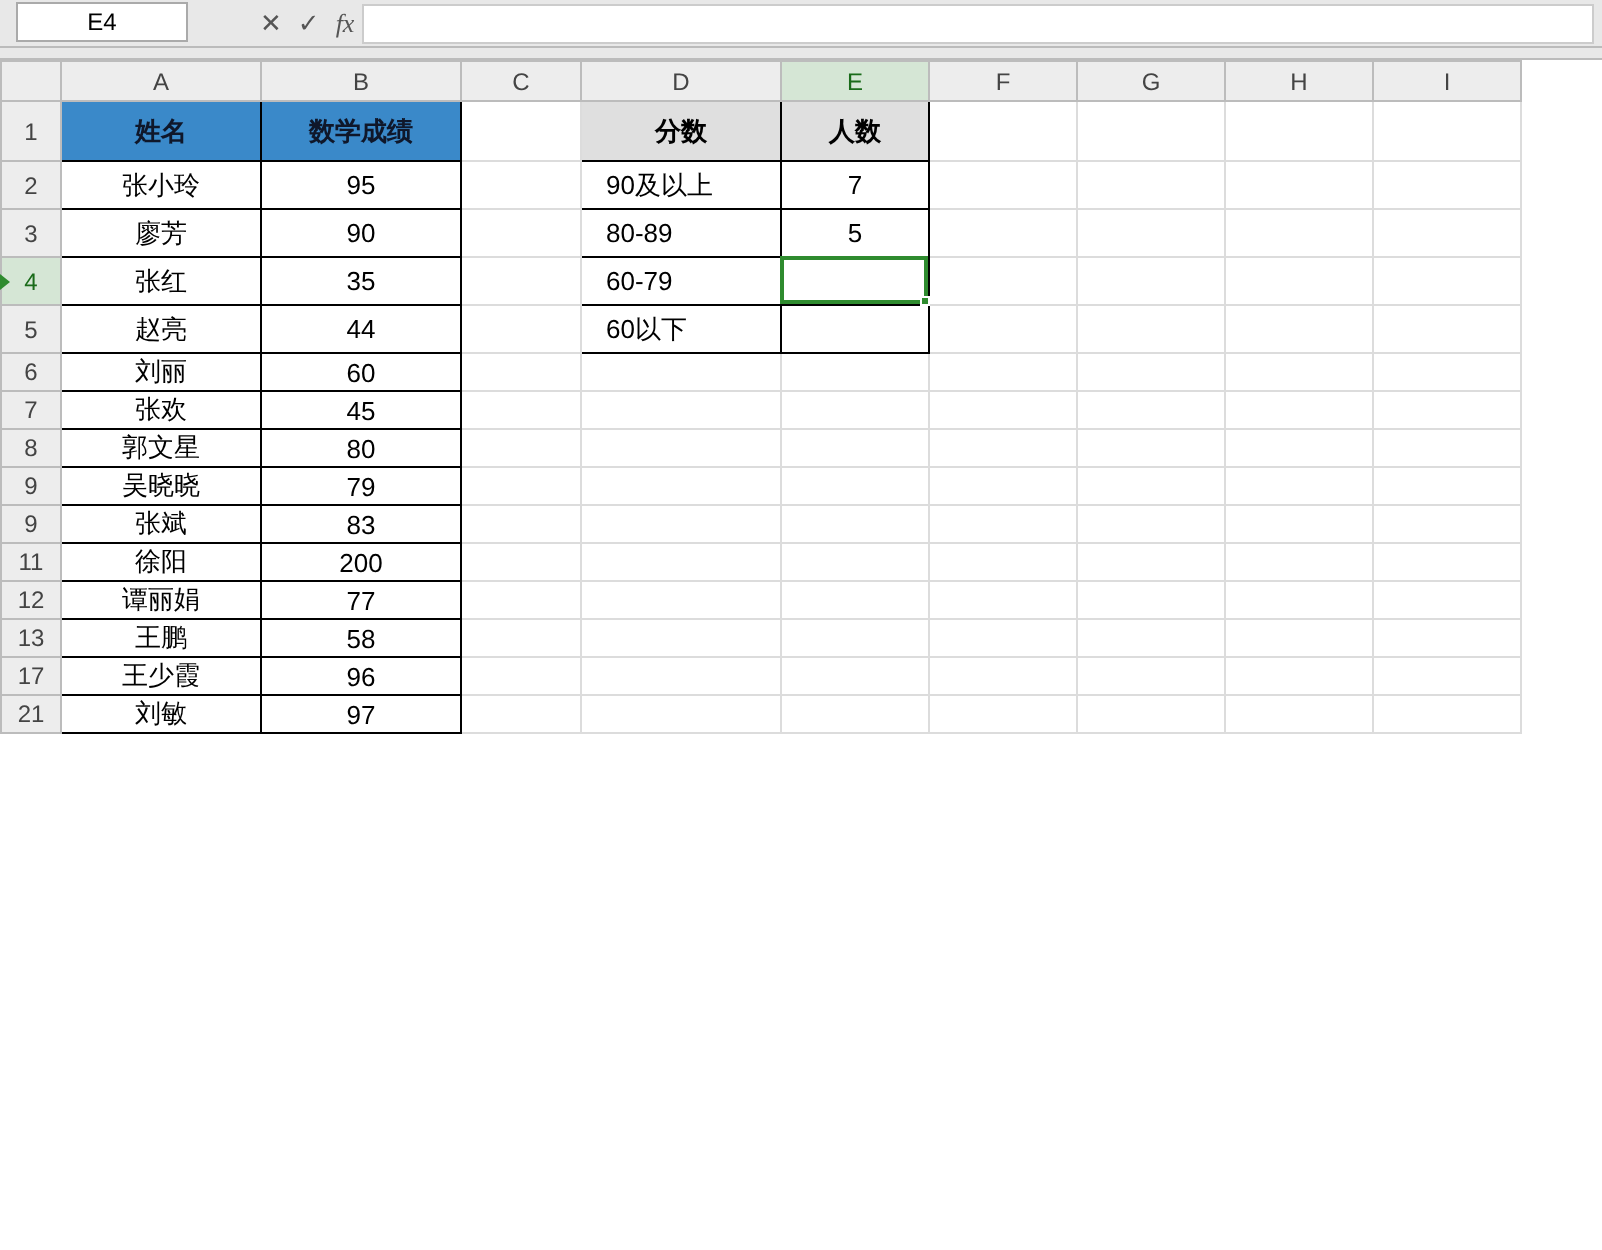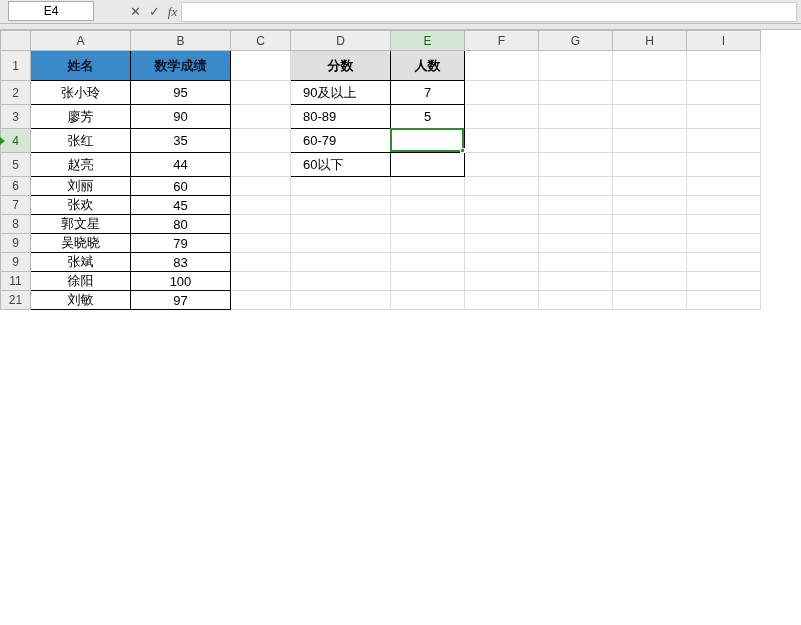--- a/index.html
+++ b/index.html
@@ -261,28 +261,64 @@
           <td class="cell" id="cell-D10"></td>
           <td class="cell" id="cell-E10"></td>
           <td class="cell" id="cell-F10"></td>
           <td class="cell" id="cell-G10"></td>
           <td class="cell" id="cell-H10"></td>
           <td class="cell" id="cell-I10"></td>
         </tr>
         <tr>
           <th class="row-head">11</th>
           <td class="cell tbl" id="cell-A11">徐阳</td>
-          <td class="cell tbl" id="cell-B11">100</td>
+          <td class="cell tbl" id="cell-B11">200</td>
           <td class="cell" id="cell-C11"></td>
           <td class="cell" id="cell-D11"></td>
           <td class="cell" id="cell-E11"></td>
           <td class="cell" id="cell-F11"></td>
           <td class="cell" id="cell-G11"></td>
           <td class="cell" id="cell-H11"></td>
           <td class="cell" id="cell-I11"></td>
+        </tr>
+        <tr>
+          <th class="row-head">12</th>
+          <td class="cell tbl" id="cell-A12">谭丽娟</td>
+          <td class="cell tbl" id="cell-B12">77</td>
+          <td class="cell" id="cell-C12"></td>
+          <td class="cell" id="cell-D12"></td>
+          <td class="cell" id="cell-E12"></td>
+          <td class="cell" id="cell-F12"></td>
+          <td class="cell" id="cell-G12"></td>
+          <td class="cell" id="cell-H12"></td>
+          <td class="cell" id="cell-I12"></td>
+        </tr>
+        <tr>
+          <th class="row-head">13</th>
+          <td class="cell tbl" id="cell-A13">王鹏</td>
+          <td class="cell tbl" id="cell-B13">58</td>
+          <td class="cell" id="cell-C13"></td>
+          <td class="cell" id="cell-D13"></td>
+          <td class="cell" id="cell-E13"></td>
+          <td class="cell" id="cell-F13"></td>
+          <td class="cell" id="cell-G13"></td>
+          <td class="cell" id="cell-H13"></td>
+          <td class="cell" id="cell-I13"></td>
+        </tr>
+        <tr>
+          <th class="row-head">17</th>
+          <td class="cell tbl" id="cell-A17">王少霞</td>
+          <td class="cell tbl" id="cell-B17">96</td>
+          <td class="cell" id="cell-C17"></td>
+          <td class="cell" id="cell-D17"></td>
+          <td class="cell" id="cell-E17"></td>
+          <td class="cell" id="cell-F17"></td>
+          <td class="cell" id="cell-G17"></td>
+          <td class="cell" id="cell-H17"></td>
+          <td class="cell" id="cell-I17"></td>
         </tr>
         <tr>
           <th class="row-head">21</th>
           <td class="cell tbl" id="cell-A21">刘敏</td>
           <td class="cell tbl" id="cell-B21">97</td>
           <td class="cell" id="cell-C21"></td>
           <td class="cell" id="cell-D21"></td>
           <td class="cell" id="cell-E21"></td>
           <td class="cell" id="cell-F21"></td>
           <td class="cell" id="cell-G21"></td>

